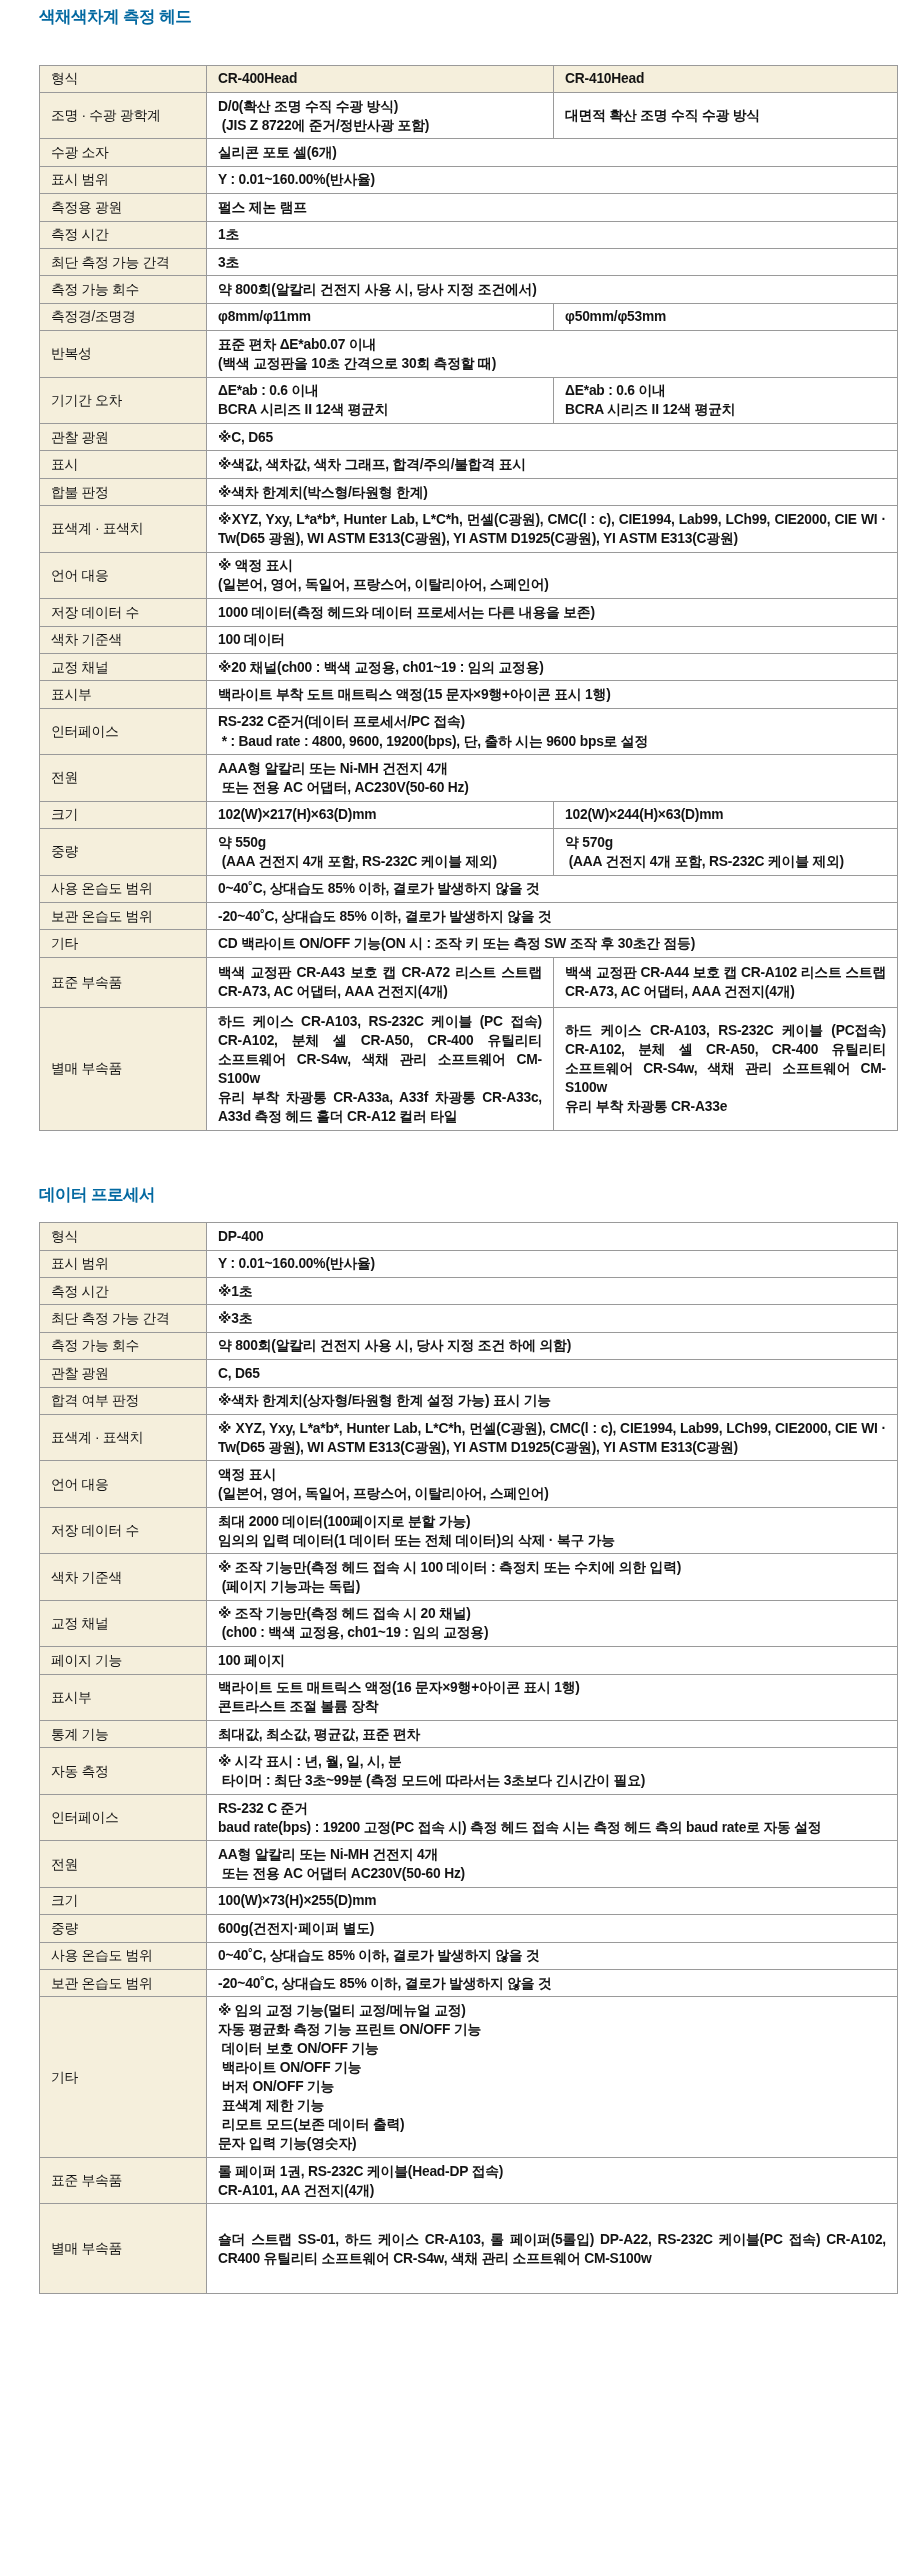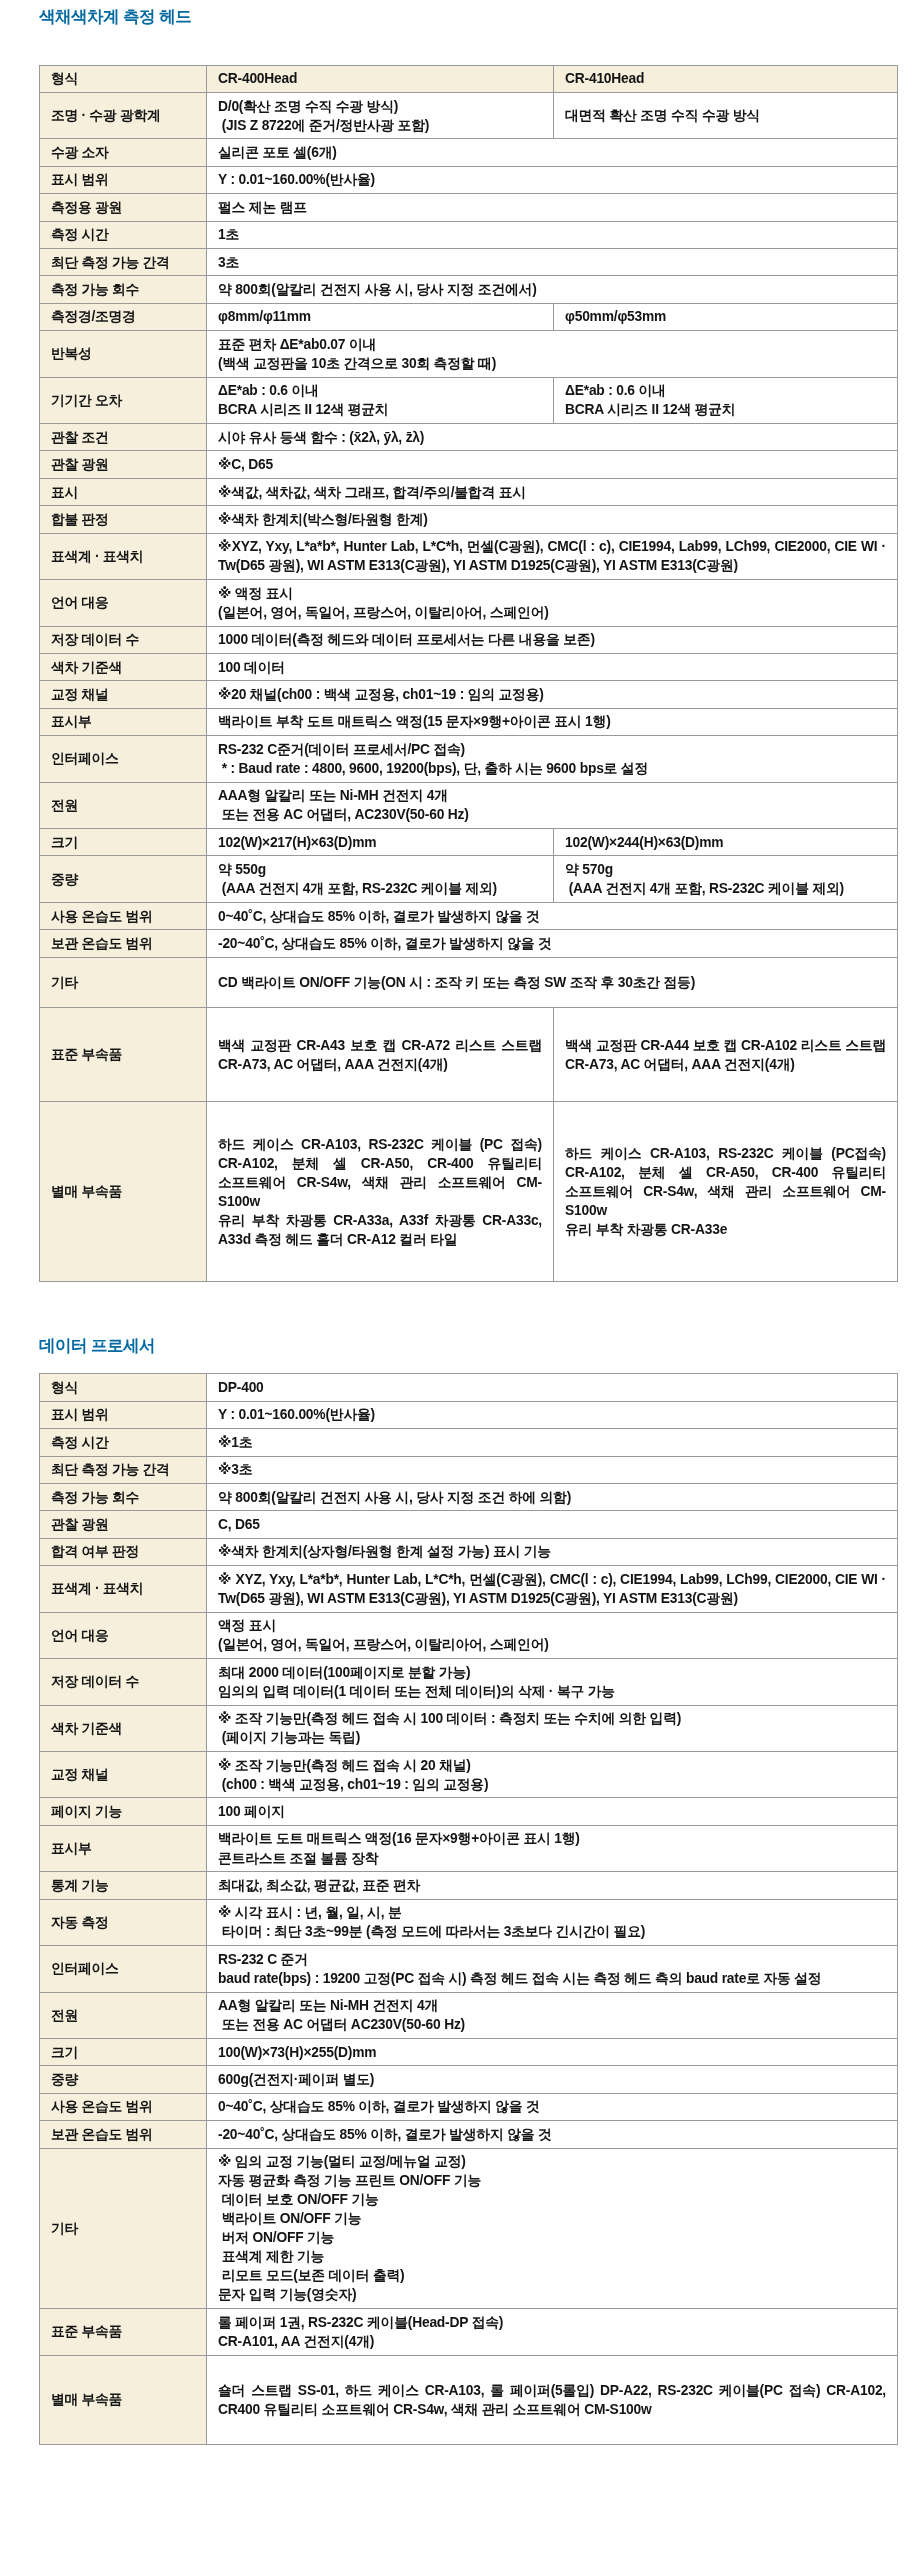--- a/index.html
+++ b/index.html
@@ -29,21 +29,21 @@
     font-size:13.8px;
     line-height:1.38;
     vertical-align:middle;
     padding:3.7px 11px;
     white-space:pre-line;
     word-break:keep-all;
     overflow-wrap:break-word;
   }
   td.lbl{
     background:#f5efdc;
-    font-weight:700;
+    font-weight:400;
     letter-spacing:-0.3px;
   }
   td.val{
     background:#ffffff;
     font-weight:600;
     text-align:justify;
     letter-spacing:-0.2px;
   }
   tr.hdr td.val{background:#f5efdc;}
   
@@ -112,24 +112,20 @@
 (백색 교정판을 10초 간격으로 30회 측정할 때)</td>
         </tr>
         <tr>
           <td class="lbl">기기간 오차</td>
           <td class="val">ΔE*ab : 0.6 이내
 BCRA 시리즈 II 12색 평균치</td>
           <td class="val">ΔE*ab : 0.6 이내
 BCRA 시리즈 II 12색 평균치</td>
         </tr>
         <tr>
-          <td class="lbl">관찰 조건</td>
-          <td class="val" colspan="2">시야 유사 등색 함수 : (x̄2λ, ȳλ, z̄λ)</td>
-        </tr>
-        <tr>
           <td class="lbl">관찰 광원</td>
           <td class="val" colspan="2">※C, D65</td>
         </tr>
         <tr>
           <td class="lbl">표시</td>
           <td class="val" colspan="2">※색값, 색차값, 색차 그래프, 합격/주의/불합격 표시</td>
         </tr>
         <tr>
           <td class="lbl">합불 판정</td>
           <td class="val" colspan="2">※색차 한계치(박스형/타원형 한계)</td>

